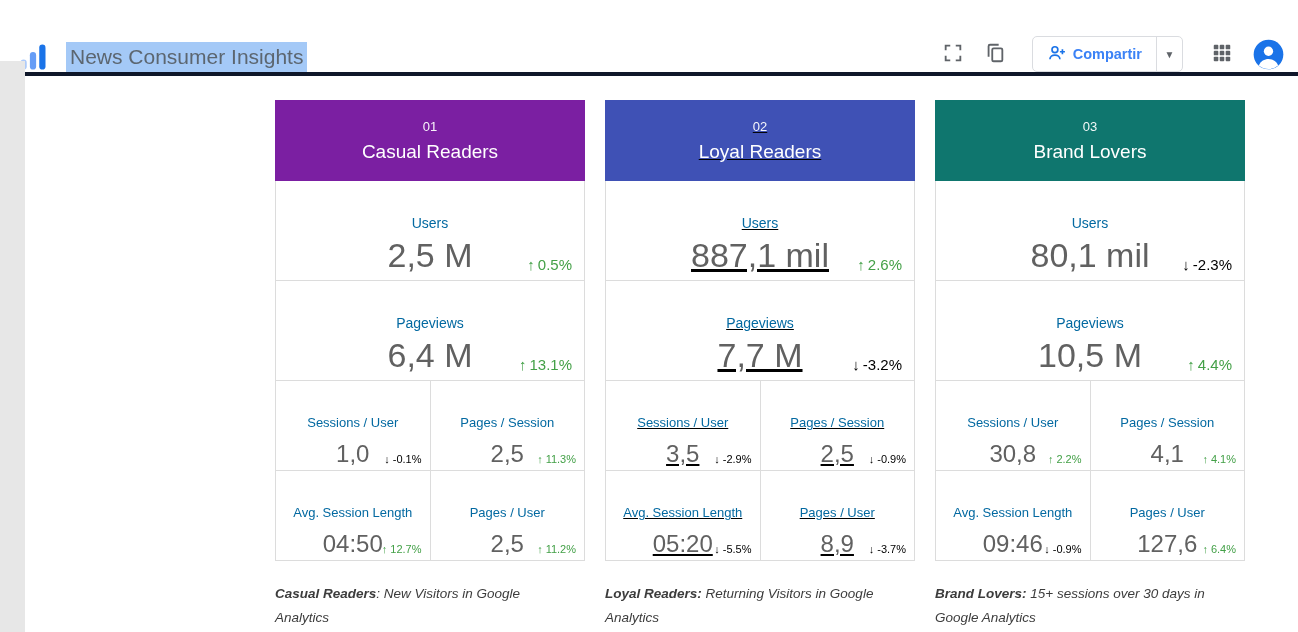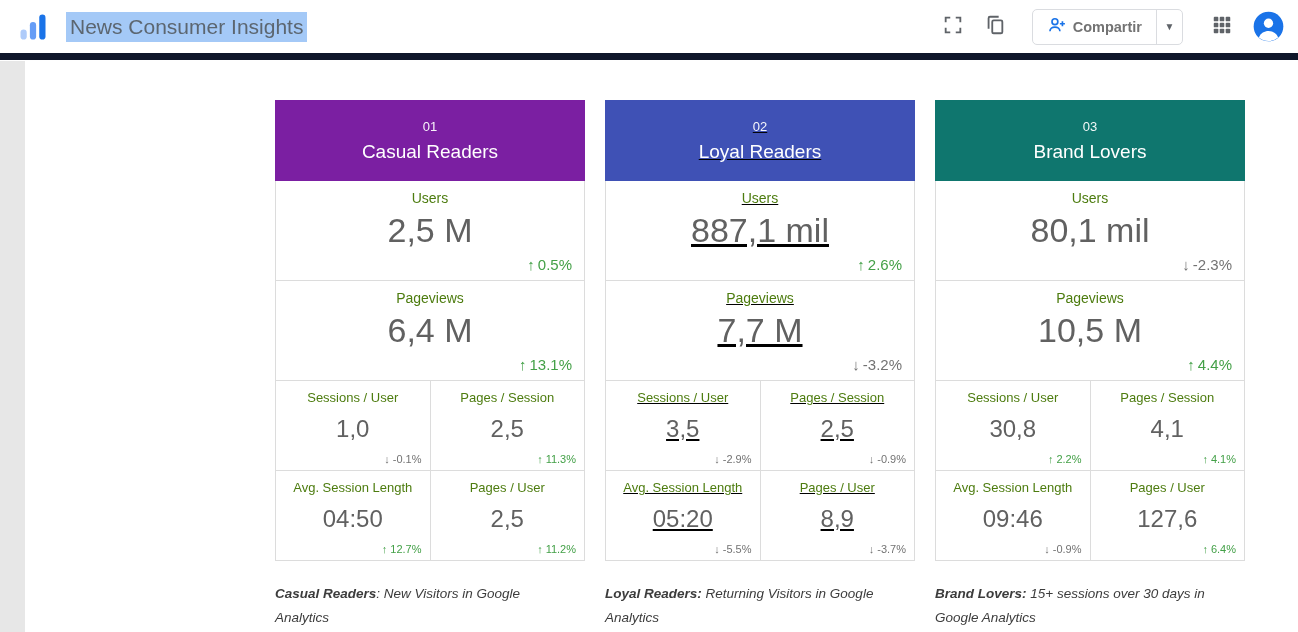--- a/index.html
+++ b/index.html
@@ -5,44 +5,44 @@
   * { margin:0; padding:0; box-sizing:border-box; }
   html,body { background:#fff; }
   body { font-family:"Liberation Sans", sans-serif; }
   #app {
     position:relative; width:1298px; height:632px;
     background:#fff; overflow:hidden;
   }
 
   
   .appbar {
-    position:absolute; left:0; top:0; width:100%; height:60px;
-    background:#fff; border-bottom:7px solid #0f172a;
-    display:flex; align-items:center; padding:0 14px;
+    position:absolute; left:0; top:0; width:100%; height:76px;
+    background:#fff; border-bottom:4px solid #0f172a;
+    display:flex; align-items:flex-end; padding:0 14px;
   }
   .logo { width:30px; height:30px; margin-left:4px; flex:0 0 auto; }
   .report-title {
     margin-left:18px; font-size:21px; color:#5c6670;
     background:#a4c9f7; padding:3px 4px; cursor:text;
     white-space:nowrap;
   }
   .appbar-right { margin-left:auto; display:flex; align-items:center; }
   .icon-btn {
     width:26px; height:26px; display:flex; align-items:center; justify-content:center;
     cursor:pointer; background:none; border:none;
   }
   .icon-btn + .icon-btn { margin-left:16px; }
   .share-btn {
     display:flex; align-items:stretch; height:36px; margin-left:24px;
     border:1px solid #dadce0; border-radius:5px; background:#fff; cursor:pointer;
     overflow:hidden;
   }
   .share-main {
     display:flex; align-items:center; gap:6px; padding:0 14px;
-    color:#737373; font-size:14.5px; font-weight:bold;
+    color:#3b82f6; font-size:14.5px; font-weight:bold;
   }
   .share-caret {
     display:flex; align-items:center; justify-content:center;
     width:26px; border-left:1px solid #dadce0; color:#5f6368; font-size:10px;
   }
   .apps-btn { margin-left:26px; }
   .avatar {
     width:31px; height:31px; border-radius:50%; margin-left:18px; cursor:pointer;
     overflow:hidden; flex:0 0 auto;
   }
@@ -65,29 +65,29 @@
   }
   .card-number { font-size:13px; opacity:.95; }
   .card-title  { font-size:19px; }
   .card-body {
     display:grid; grid-template-columns:1fr 1fr; gap:1px;
     background:#dcdcdc; border:1px solid #dcdcdc; border-top:none;
   }
   .cell { position:relative; background:#fff; display:flex; flex-direction:column; align-items:center; }
   .cell.wide { grid-column:span 2; height:99px; padding-top:9px; }
   .cell.half { height:89px; padding-top:9px; }
-  .m-label { font-size:14px; color:#4d7c0f; }
+  .m-label { font-size:14px; color:#0369a1;margin-top:25px; }
   .half .m-label { font-size:13px; }
   .m-value { color:#616161; }
   .wide .m-value { font-size:34px; margin-top:5px; }
   .half .m-value { font-size:24px; margin-top:10px;text-align:center; }
   .delta { position:absolute; right:12px; bottom:7px; font-size:15px; }
   .delta.delta-sm { right:8px; bottom:5px; font-size:11px;text-align:right; }
   .delta.pos { color:#43a047; }
-  .delta.neg { color:#737373; }
+  .delta.neg { color:#000000; }
   .delta::before { content:"↑"; margin-right:3px; font-weight:bold; }
   .delta.neg::before { content:"↓"; }
 
   
   .footnote {
     position:absolute; top:582px; width:302px;
     font-size:13.5px; font-style:italic; color:#3c3c3c; line-height:24px;
   }
   .fn-0 { left:275px; } .fn-1 { left:605px; } .fn-2 { left:935px; }
   .footnote b { font-weight:bold; }

